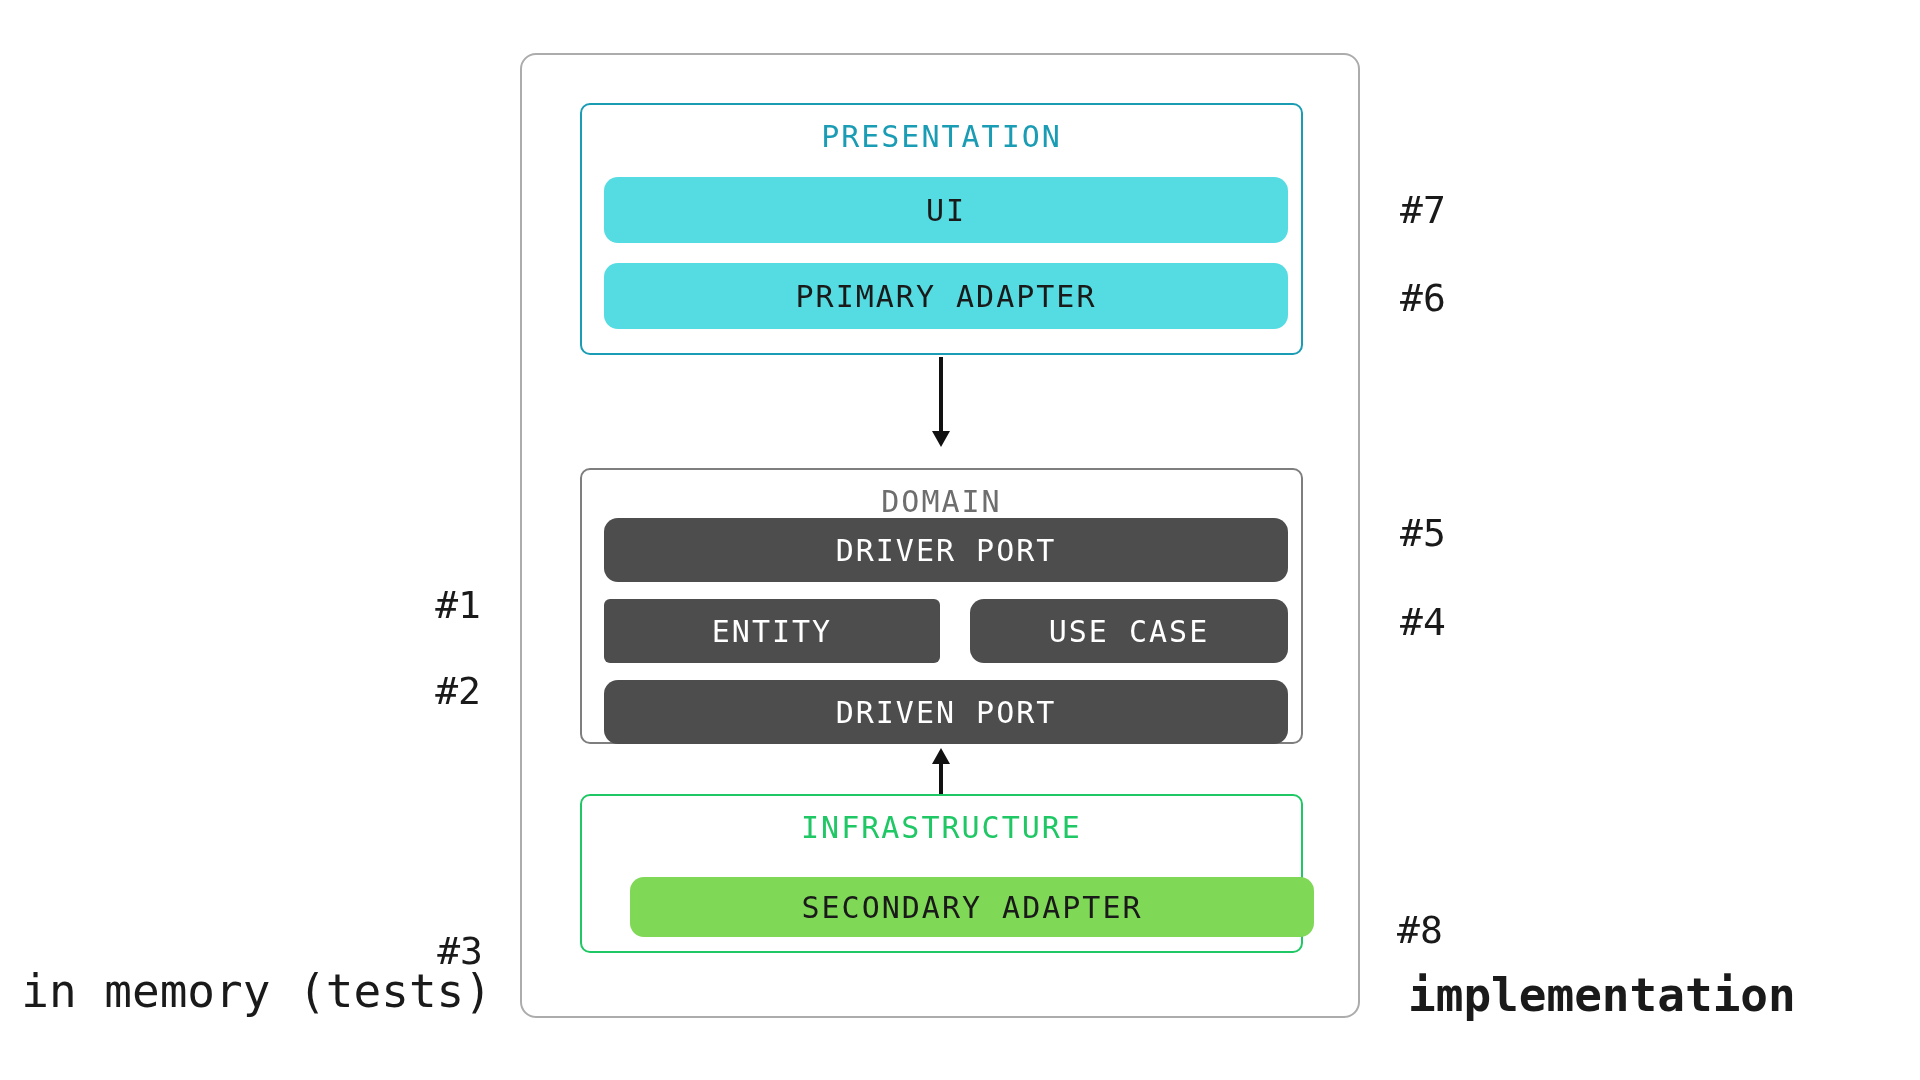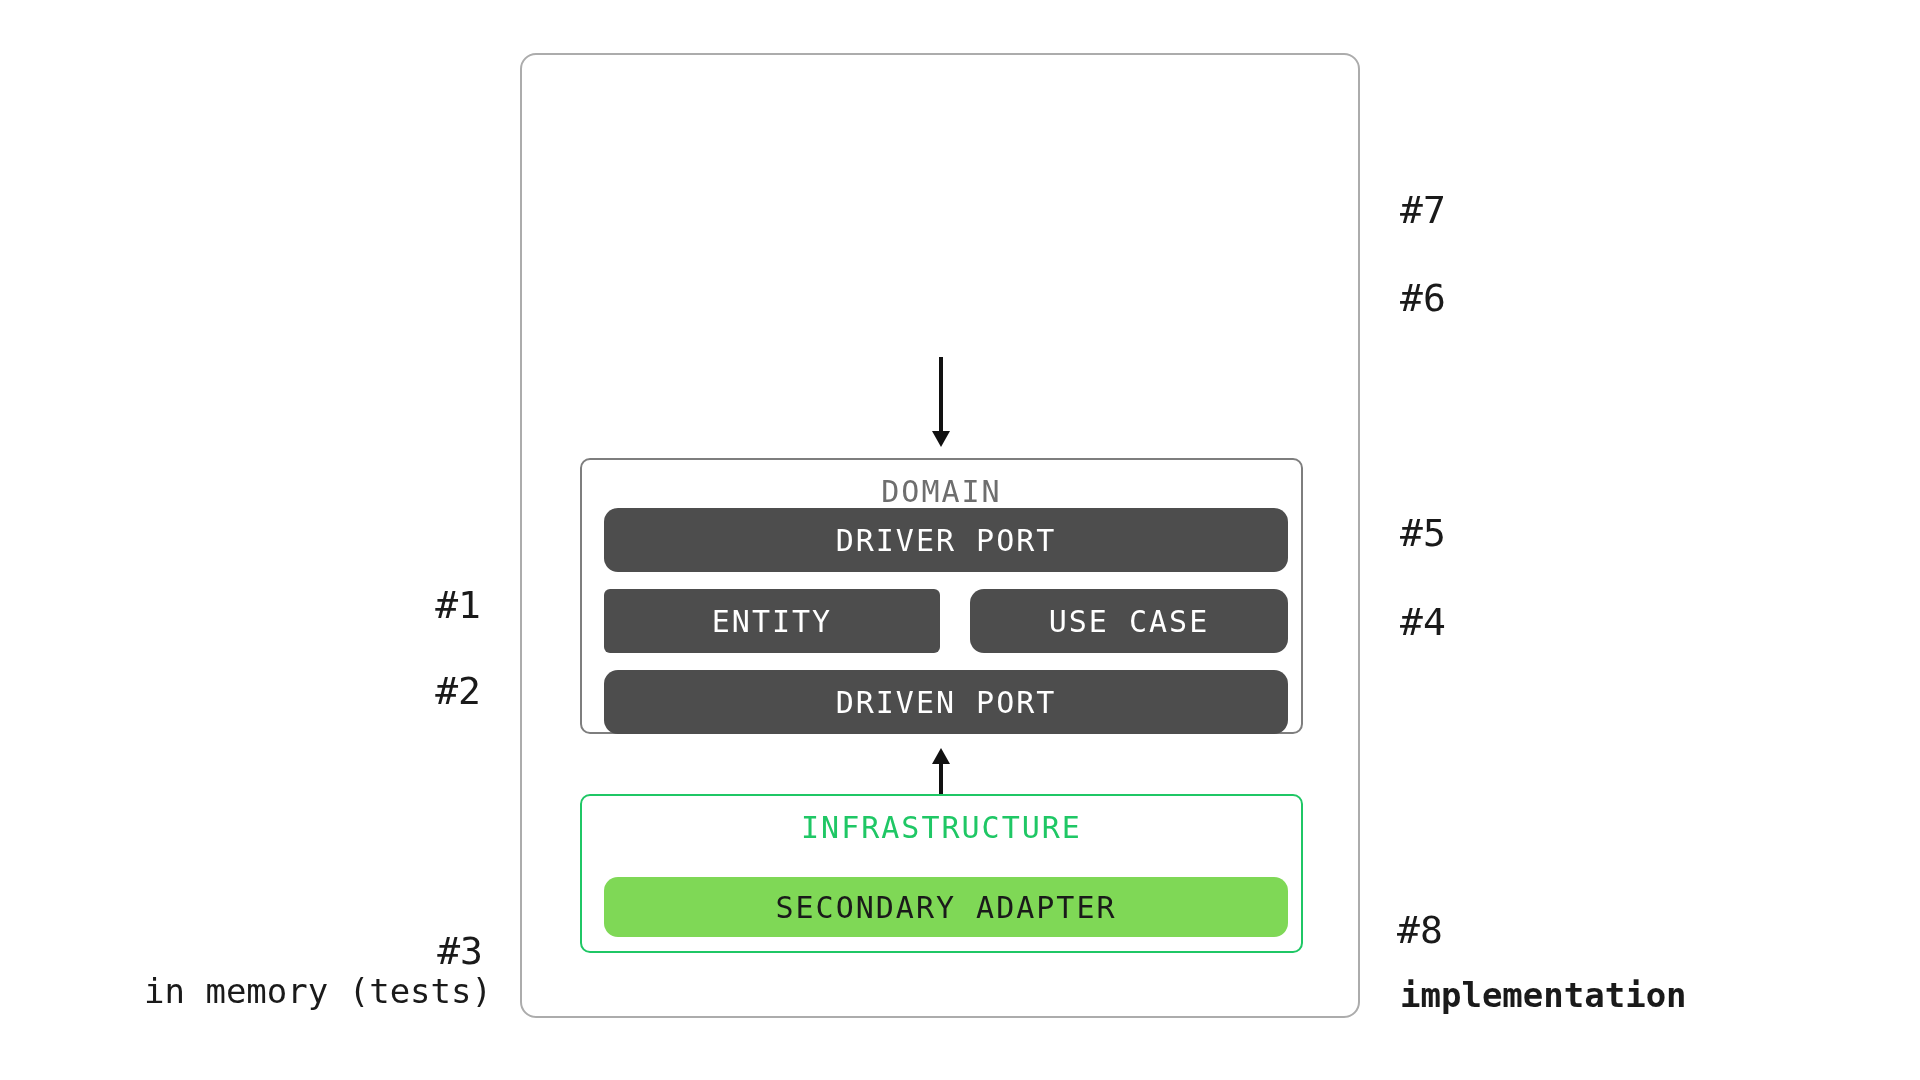--- a/index.html
+++ b/index.html
@@ -30,76 +30,85 @@
     border-radius: 10px; background: #ffffff;
   }
   .layer-box .layer-title {
     display: block; text-align: center; font-size: 30px; letter-spacing: 2px;
     padding-top: 14px; font-weight: 400;
   }
 
   .box-presentation { top: 103px; height: 252px; border: 2px solid var(--presentation-accent); }
   .box-presentation .layer-title { color: var(--presentation-accent); }
 
-  .box-domain { top: 458px; height: 276px; border: 2px solid var(--domain-border); }
+  .box-domain { top: 468px; height: 276px; border: 2px solid var(--domain-border); }
   .box-domain .layer-title { color: var(--domain-title); }
 
   .box-infrastructure { top: 794px; height: 159px; border: 2px solid var(--infrastructure-accent); }
   .box-infrastructure .layer-title { color: var(--infrastructure-accent); }
 
   .pill {
     position: absolute; left: 22px; width: 684px; height: 64px; border-radius: 14px;
     display: flex; align-items: center; justify-content: center;
     font-size: 30px; letter-spacing: 2px; color: var(--text-dark);
   }
   .pill-cyan  { background: var(--presentation-pill); }
   .pill-dark  { background: var(--domain-pill); color: #ffffff; text-align: right; }
   .pill-green { background: var(--infrastructure-pill); }
 
   .pill-ui            { top: 72px;  height: 66px; }
   .pill-primary       { top: 158px; height: 66px; }
   .pill-driver-port   { top: 48px;  }
   .pill-entity        { top: 129px; width: 336px; border-radius: 6px; }
   .pill-use-case      { top: 129px; left: 388px; width: 318px; }
   .pill-driven-port   { top: 210px; }
-  .pill-secondary     { top: 81px;  height: 60px; }
+  .pill-secondary     { top: 81px;  height: 60px; margin-left: 26px; }
 
   .arrow { position: absolute; }
   .arrow line    { stroke: var(--arrow); stroke-width: 4; }
   .arrow polygon { fill: var(--arrow); }
   .arrow-down { left: 927px; top: 357px; }
   .arrow-up   { left: 927px; top: 748px; }
 
   .side-label {
     position: absolute; transform: translateY(-50%);
     font-size: 38px; color: var(--text-dark); white-space: nowrap;
   }
   .note-label {
     position: absolute; transform: translateY(-50%);
-    font-size: 34px; color: var(--text-dark); white-space: nowrap;
+    font-size: 46px; color: var(--text-dark); white-space: nowrap; margin-left: 8px;
   }
 
   .lbl-1 { right: 1439px; top: 605px; }
   .lbl-2 { right: 1439px; top: 691px; }
   .lbl-3 { right: 1437px; top: 951px; }
   .lbl-7 { left: 1400px;  top: 210px; }
   .lbl-6 { left: 1400px;  top: 298px; }
   .lbl-5 { left: 1400px;  top: 533px; }
   .lbl-4 { left: 1400px;  top: 622px; }
   .lbl-8 { left: 1397px;  top: 930px; }
   .note-left  { right: 1428px; top: 991px; }
   .note-right { left: 1400px;  top: 995px; font-weight: bold; }
 </style>
 </head>
 <body>
 
 <div class="canvas">
 
   <div class="outer-container"></div>
 
+  <div class="layer-box box-presentation">
+    <span class="layer-title">PRESENTATION</span>
+    <div class="pill pill-cyan pill-ui">
+      <span>UI</span>
+    </div>
+    <div class="pill pill-cyan pill-primary">
+      <span>PRIMARY ADAPTER</span>
+    </div>
+  </div>
 
   <svg class="arrow arrow-down" width="28" height="90" viewBox="0 0 28 90">
     <line x1="14" y1="0" x2="14" y2="75"></line>
     <polygon points="5,74 23,74 14,90"></polygon>
   </svg>
 
   <div class="layer-box box-domain">
     <span class="layer-title">DOMAIN</span>
     <div class="pill pill-dark pill-driver-port">
       <span>DRIVER PORT</span>

